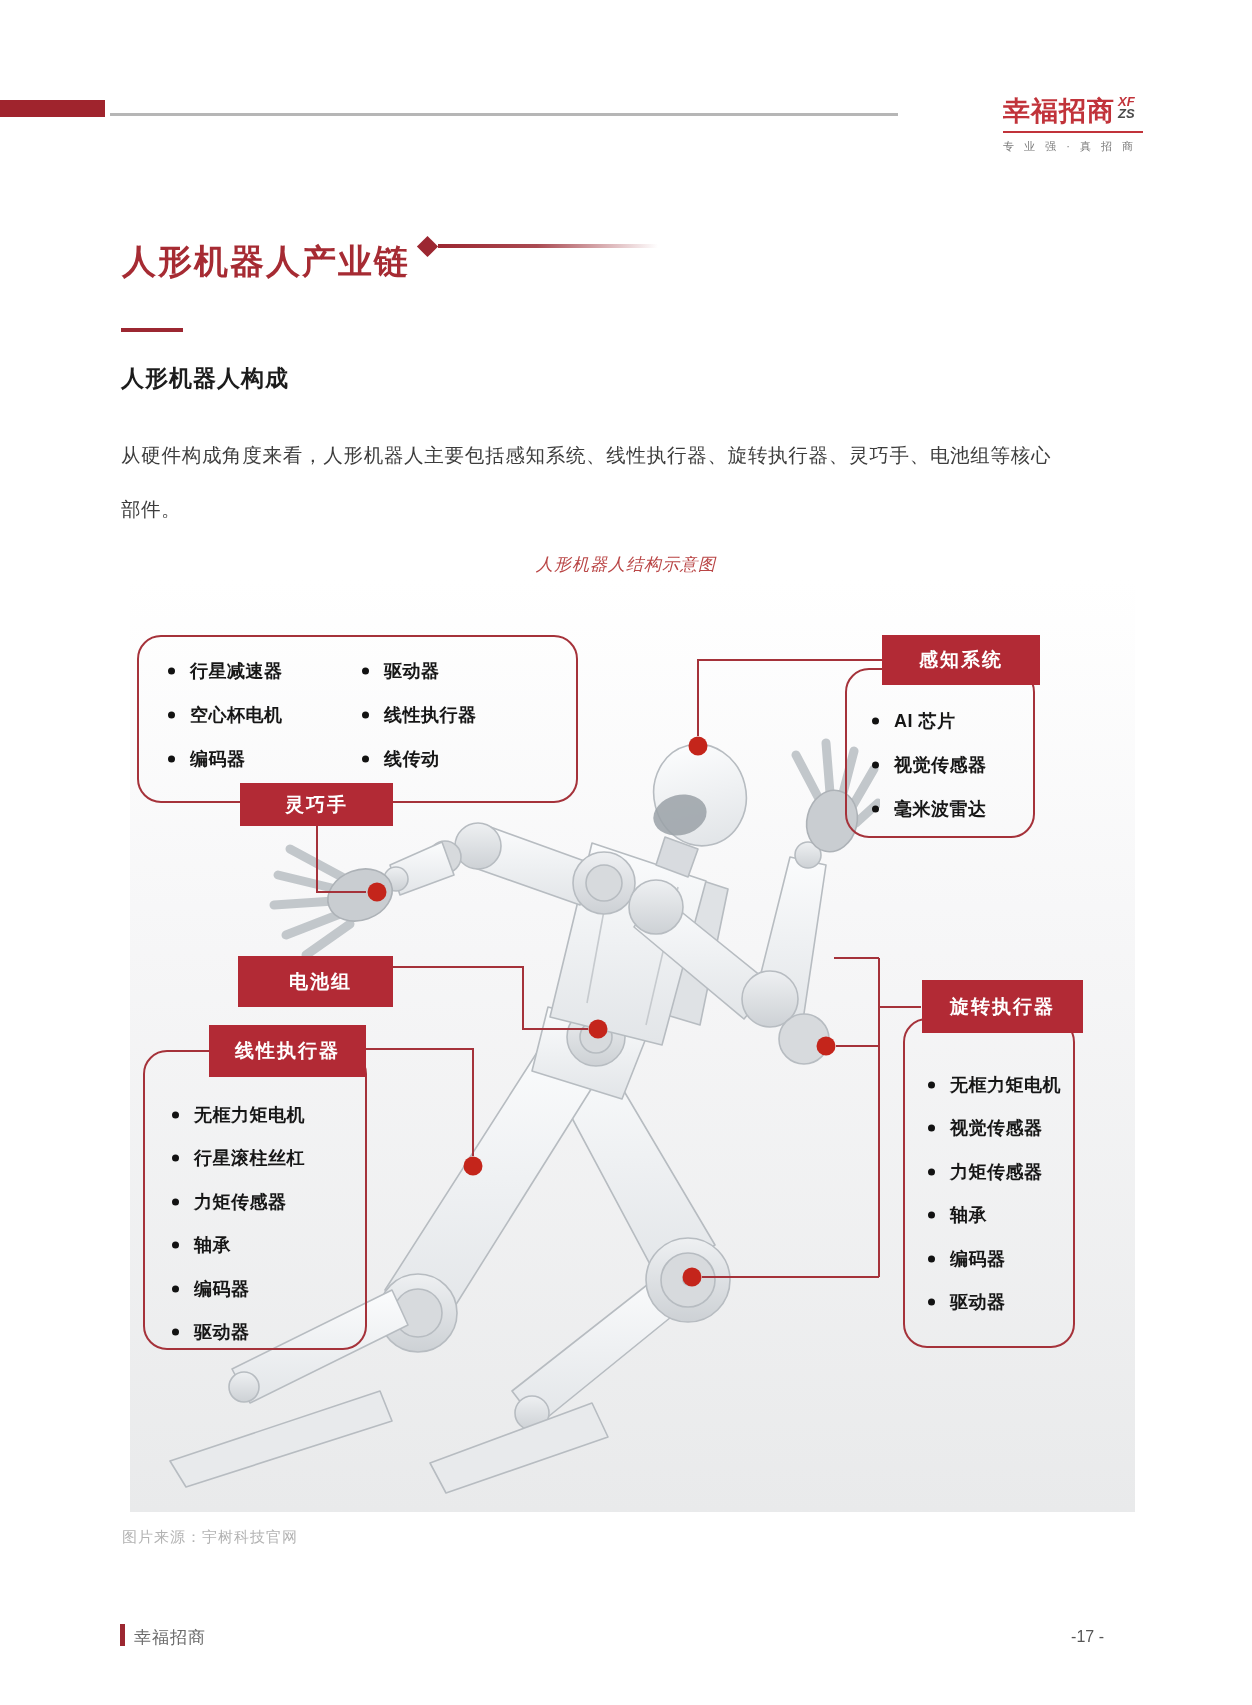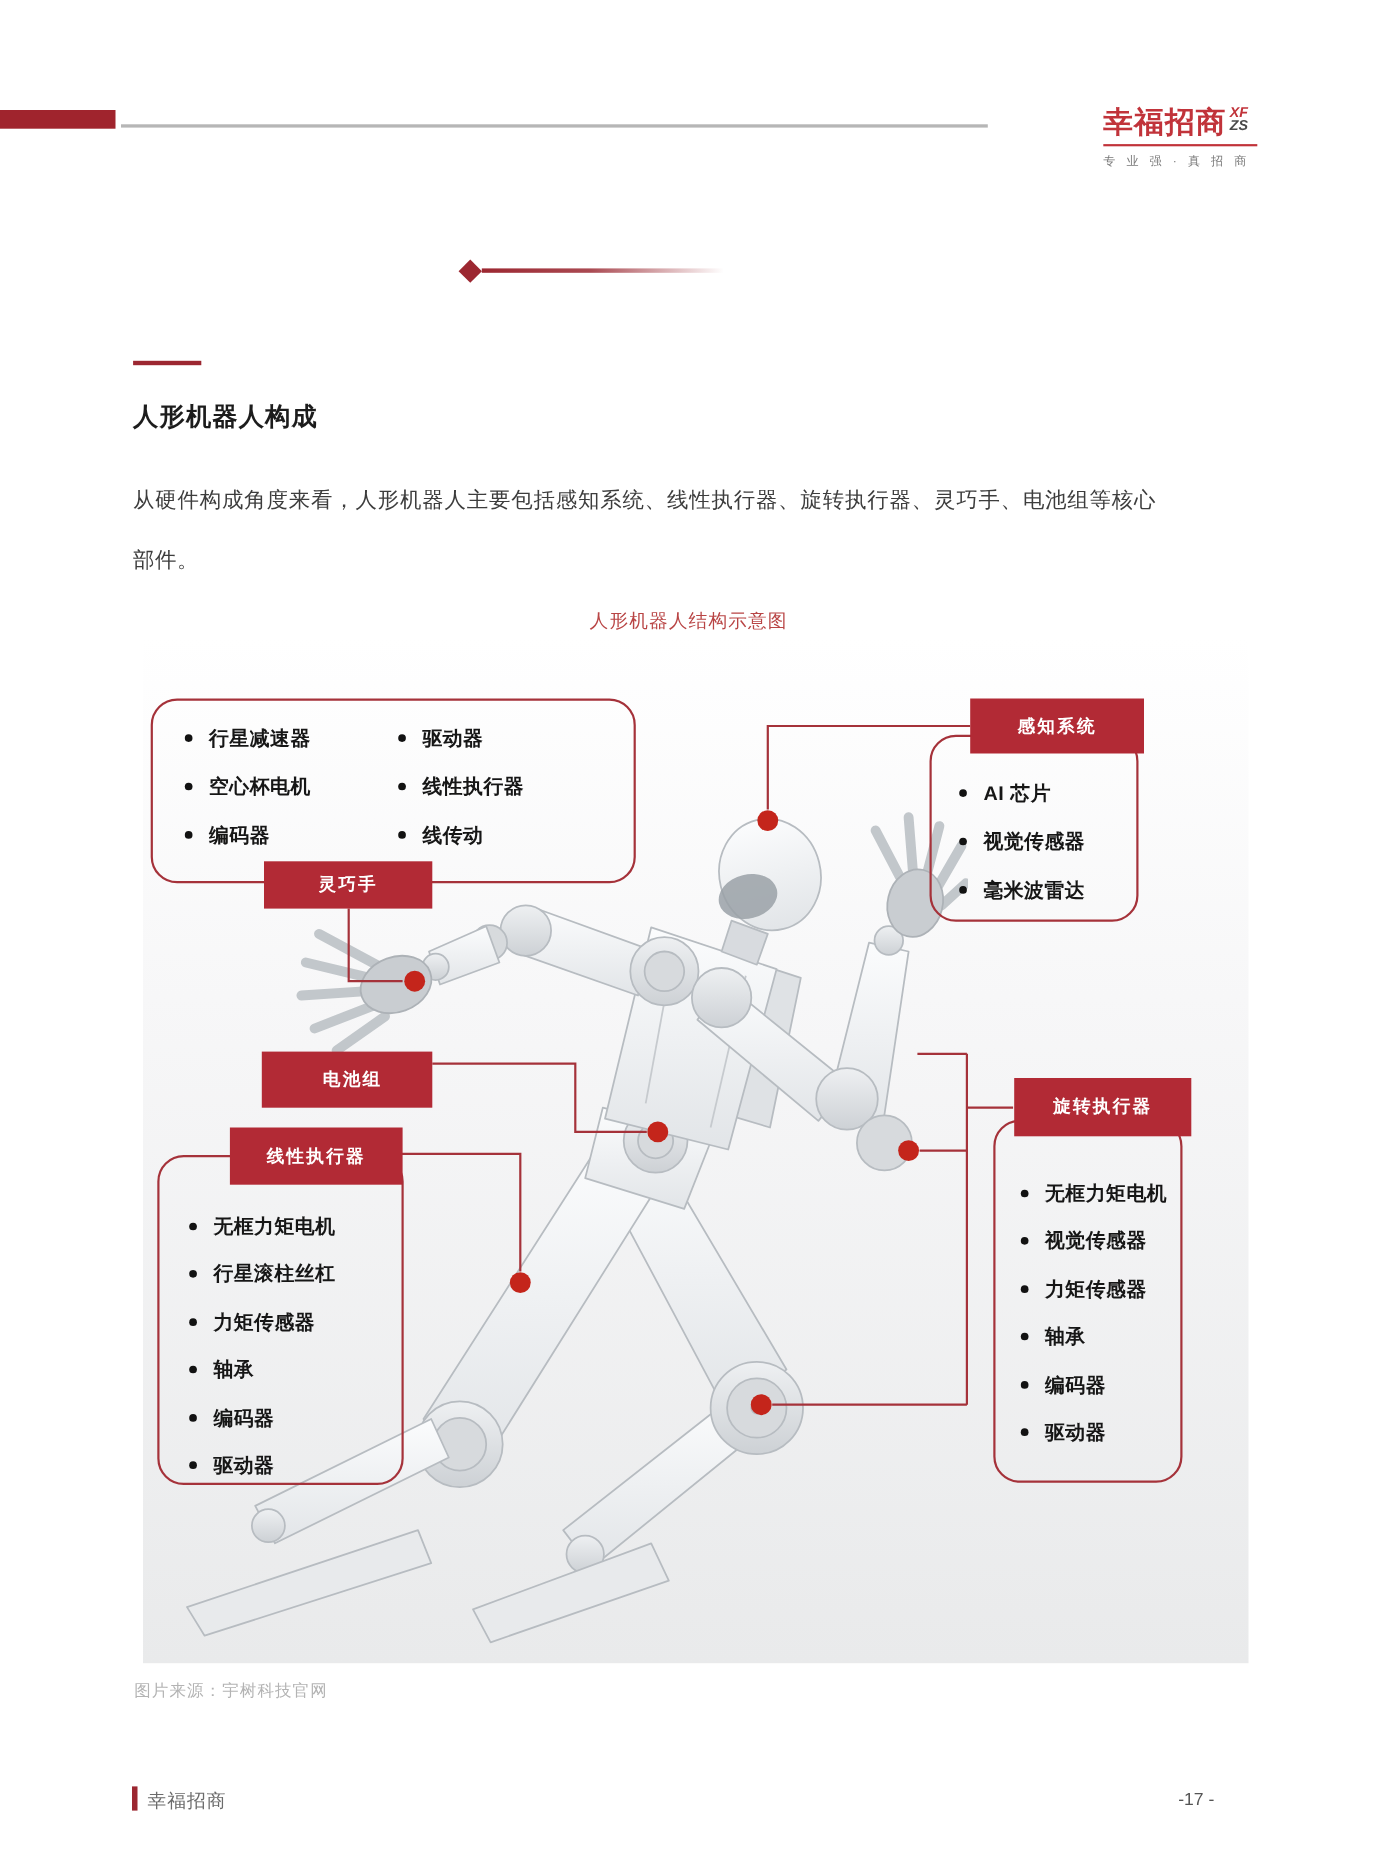--- a/index.html
+++ b/index.html
@@ -21,28 +21,28 @@
   .page-title{position:absolute;left:122px;top:216px;font-size:34px;font-weight:700;color:#a62b33;letter-spacing:2px;}
   .title-diamond{position:absolute;left:420px;top:239px;width:15px;height:15px;background:#9c2731;transform:rotate(45deg);}
   .title-fade{position:absolute;left:438px;top:244px;width:220px;height:4px;
               background:linear-gradient(90deg,#9c2731 0%,#aa4a52 45%,rgba(170,95,102,0) 100%);}
   
   .mini-rule{position:absolute;left:121px;top:328px;width:62px;height:4px;background:#9c2731;}
   .section-heading{position:absolute;left:121px;top:344px;font-size:23px;font-weight:700;color:#1c1c1c;letter-spacing:1px;}
   .body-text{position:absolute;left:121px;top:408px;width:930px;font-size:19.5px;color:#3d3d3d;
              line-height:54px;text-align:justify;letter-spacing:0.5px;}
   .figure-title{position:absolute;left:0;top:553px;width:1252px;text-align:center;
-                font-size:17px;color:#b94545;letter-spacing:1px;}
+                font-size:17px;color:#b94545;letter-spacing:1px;font-style:italic;}
   
   .photo-bg{position:absolute;left:130px;top:580px;width:1005px;height:932px;
             background:linear-gradient(180deg,#ffffff 0%,#f7f7f8 35%,#e9eaeb 100%);}
   .robot-svg{position:absolute;left:140px;top:725px;width:740px;height:780px;}
   .connector-svg{position:absolute;left:0;top:0;width:1252px;height:1705px;pointer-events:none;}
   .outline-box{position:absolute;border:2px solid #a5323a;border-radius:24px;box-sizing:border-box;}
-  .red-label{position:absolute;background:#b22a35;color:#ffffff;font-weight:700;font-size:16px;
+  .red-label{position:absolute;background:#b22a35;color:#ffffff;font-weight:700;font-size:19px;
              display:flex;align-items:center;justify-content:center;letter-spacing:2px;box-sizing:border-box;}
   .items{margin:0;padding:0;list-style:none;position:absolute;}
   .items li{display:flex;align-items:center;position:relative;padding-left:29px;
             font-size:18px;font-weight:600;color:#161616;letter-spacing:0.5px;white-space:nowrap;}
   .items li::before{content:"";position:absolute;left:7px;top:50%;transform:translateY(-50%);
                     width:7px;height:7px;border-radius:50%;background:#121212;}
   .items.r44 li{height:44px;}
   .items.r43 li{height:43.5px;}
   
   #hand-box .c1{left:22px;top:12px;}
@@ -68,20 +68,21 @@
       <span class="logo-text">幸福招商</span>
       <span class="logo-mark">
         <span class="xf">XF</span>
         <span class="zs">ZS</span>
       </span>
     </div>
     <div class="logo-underline"></div>
     <div class="tagline">专 业 强 · 真 招 商</div>
   </div>
 
+  <h1 class="page-title">人形机器人产业链</h1>
   <div class="title-diamond"></div>
   <div class="title-fade"></div>
 
   <div class="mini-rule"></div>
   <h2 class="section-heading">人形机器人构成</h2>
   <p class="body-text">从硬件构成角度来看，人形机器人主要包括感知系统、线性执行器、旋转执行器、灵巧手、电池组等核心部件。</p>
   <div class="figure-title">人形机器人结构示意图</div>
 
   <div class="photo-bg"></div>
 

